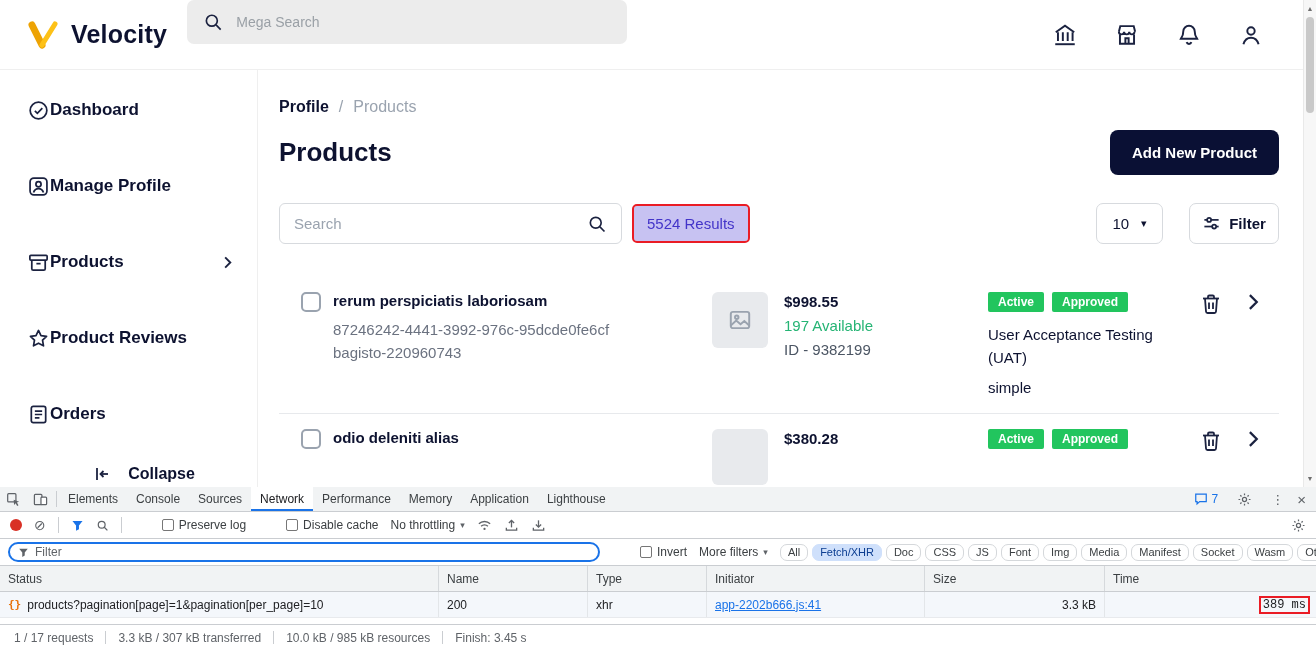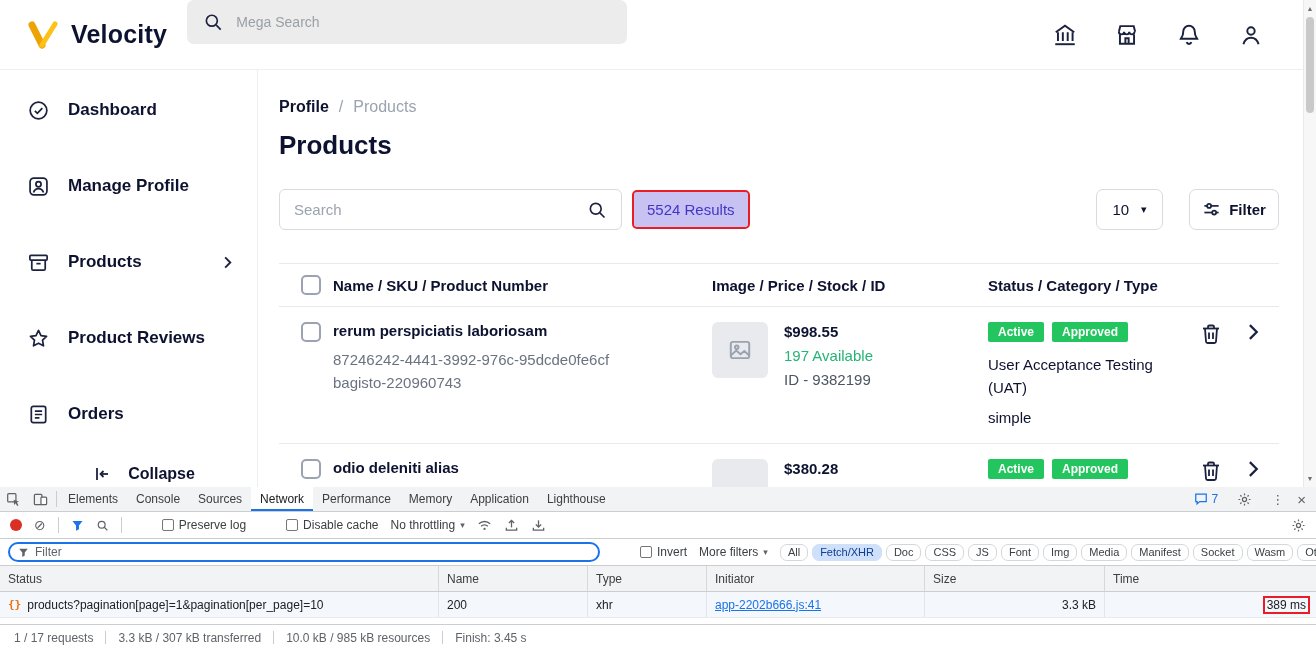--- a/index.html
+++ b/index.html
@@ -13,21 +13,21 @@
   .brand { display:flex; align-items:center; gap:10px; padding-left:27px; cursor:pointer; }
   .brand-name { font-size:25px; font-weight:bold; color:#0d1230; letter-spacing:.2px; }
   .mega-search { margin-left:20px; width:440px; height:44px; background:#ececec; border-radius:7px; display:flex; align-items:center; gap:13px; padding:0 16px; }
   .mega-search input { border:none; outline:none; background:transparent; font-size:14px; color:#333; width:100%; font-family:inherit; }
   .mega-search input::placeholder { color:#9aa0a6; }
   .top-icons { margin-left:auto; display:flex; align-items:center; gap:36px; padding-right:52px; }
   .ticon { width:26px; height:26px; display:block; cursor:pointer; }
 
   
   .sidebar { position:absolute; left:0; top:70px; width:258px; height:417px; background:#fff; border-right:1px solid #efefef; padding-top:2px; }
-  .side-item { height:76px; display:flex; align-items:center; gap:18px; padding:0 22px 0 27px; font-size:17px; font-weight:bold; color:#0d1230; cursor:pointer; }
+  .side-item { height:76px; display:flex; align-items:center; padding:0 22px 0 27px; font-size:17px; font-weight:bold; color:#0d1230; cursor:pointer; }
   .side-item .licon { width:23px; height:23px; flex:0 0 auto; }
   .side-item .chev { margin-left:auto; width:15px; height:15px; }
   .side-collapse { height:44px; display:flex; align-items:center; gap:16px; padding-left:30px; font-size:16px; font-weight:bold; color:#0d1230; cursor:pointer;justify-content:center; }
 
   
   .main { position:absolute; left:259px; top:70px; width:1044px; height:417px; background:#fff; overflow:hidden; padding:0 24px 0 20px; }
   .breadcrumb { margin-top:28px; font-size:16px; display:flex; gap:10px; align-items:center; }
   .bc-current { font-weight:bold; color:#0d1230; cursor:pointer; }
   .bc-sep, .bc-next { color:#9aa3af; }
   .title-row { margin-top:14px; display:flex; align-items:center; }
@@ -106,21 +106,21 @@
   .nt-head, .nt-row { display:grid; grid-template-columns:439px 149px 119px 218px 180px 1fr; align-items:stretch; }
   .nt-head { height:26px; background:#f1f3f4; border-bottom:1px solid #cacdd1; color:#3c4043; }
   .nt-head > div { padding:0 8px; border-right:1px solid #d6d9dc; display:flex; align-items:center; }
   .nt-head > div:last-child { border-right:none; }
   .nt-row { height:26px; background:#f4f7fb; border-bottom:1px solid #e8eaed; cursor:pointer; }
   .nt-row > div { padding:0 8px; border-right:1px solid #e3e6e9; display:flex; align-items:center; overflow:hidden; white-space:nowrap; }
   .nt-row > div:last-child { border-right:none; }
   .num { justify-content:flex-end; }
   .braces { color:#e8710a; font-weight:bold; margin-right:6px; font-size:11px; font-family:"DejaVu Sans Mono",monospace; }
   .init-link { color:#1a73e8; text-decoration:underline; cursor:pointer; }
-  .time-ann { outline:2px solid #ea1c25; padding:0 2px; }
+  .time-ann { outline:2px solid #ea1c25; padding:0 2px;font-family:Liberation Mono, monospace; }
 
   .dt-statusbar { position:absolute; left:0; bottom:0; width:100%; height:26px; border-top:1px solid #cacdd1; background:#fff; display:flex; align-items:center; color:#5f6368; padding-left:14px; }
   .st-sep { width:1px; height:13px; background:#cacdd1; margin:0 12px; }
 </style>
 </head>
 <body>
 
 <div class="app">
 
   <div class="topbar">
@@ -235,20 +235,21 @@
 
   <div class="main">
     <div class="breadcrumb">
       <span class="bc-current">Profile</span>
       <span class="bc-sep">/</span>
       <span class="bc-next">Products</span>
     </div>
 
     <div class="title-row">
       <span class="page-title">Products</span>
+      <button class="add-btn">Add New Product</button>
     </div>
 
     <div class="controls">
       <div class="search-box">
         <input placeholder="Search" style="">
         <svg width="20" height="20" viewBox="0 0 24 24" fill="none" stroke="#1b2240" stroke-width="2">
             <circle cx="10.5" cy="10.5" r="6.5"></circle>
             <path d="M15.5 15.5 L21 21"></path>
           </svg>
       </div>
@@ -262,30 +263,20 @@
             <path d="M2.5 6.2 H17.5"></path>
             <circle cx="7.5" cy="6.2" r="2.1" fill="#fff"></circle>
             <path d="M2.5 13.2 H17.5"></path>
             <circle cx="12.8" cy="13.2" r="2.1" fill="#fff"></circle>
           </svg>
         <span>Filter</span>
       </button>
     </div>
 
     <div class="ptable">
-      <div class="prow phead">
-        <div class="col-cb">
-            <span class="cb"></span>
-          </div>
-        <div>Name / SKU / Product Number</div>
-        <div>Image / Price / Stock / ID</div>
-        <div>Status / Category / Type</div>
-        <div></div>
-          <div></div>
-      </div>
 
       <div class="prow pbody">
         <div class="col-cb">
             <span class="cb"></span>
           </div>
         <div class="name-cell">
           <div class="pname">rerum perspiciatis laboriosam</div>
           <div class="psku">87246242-4441-3992-976c-95dcde0fe6cf</div>
           <div class="pnum">bagisto-220960743</div>
         </div>

